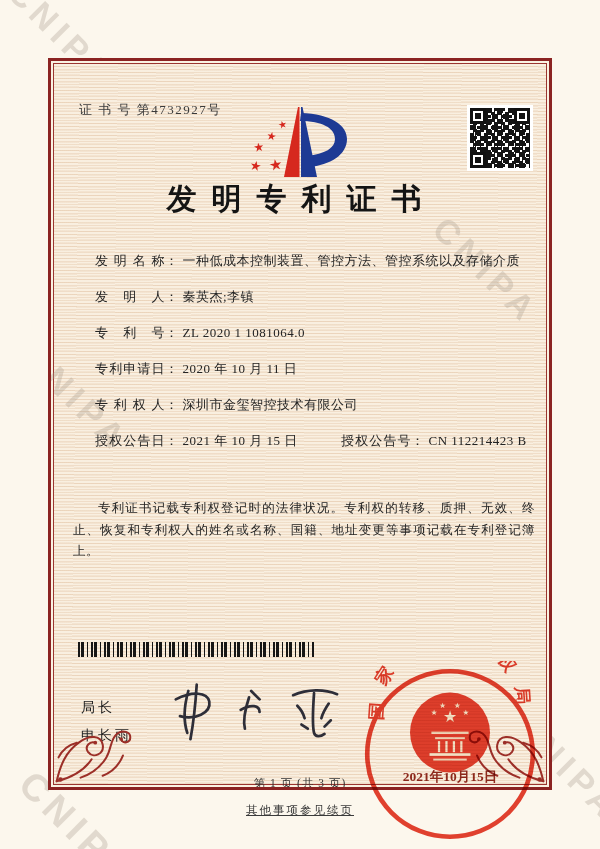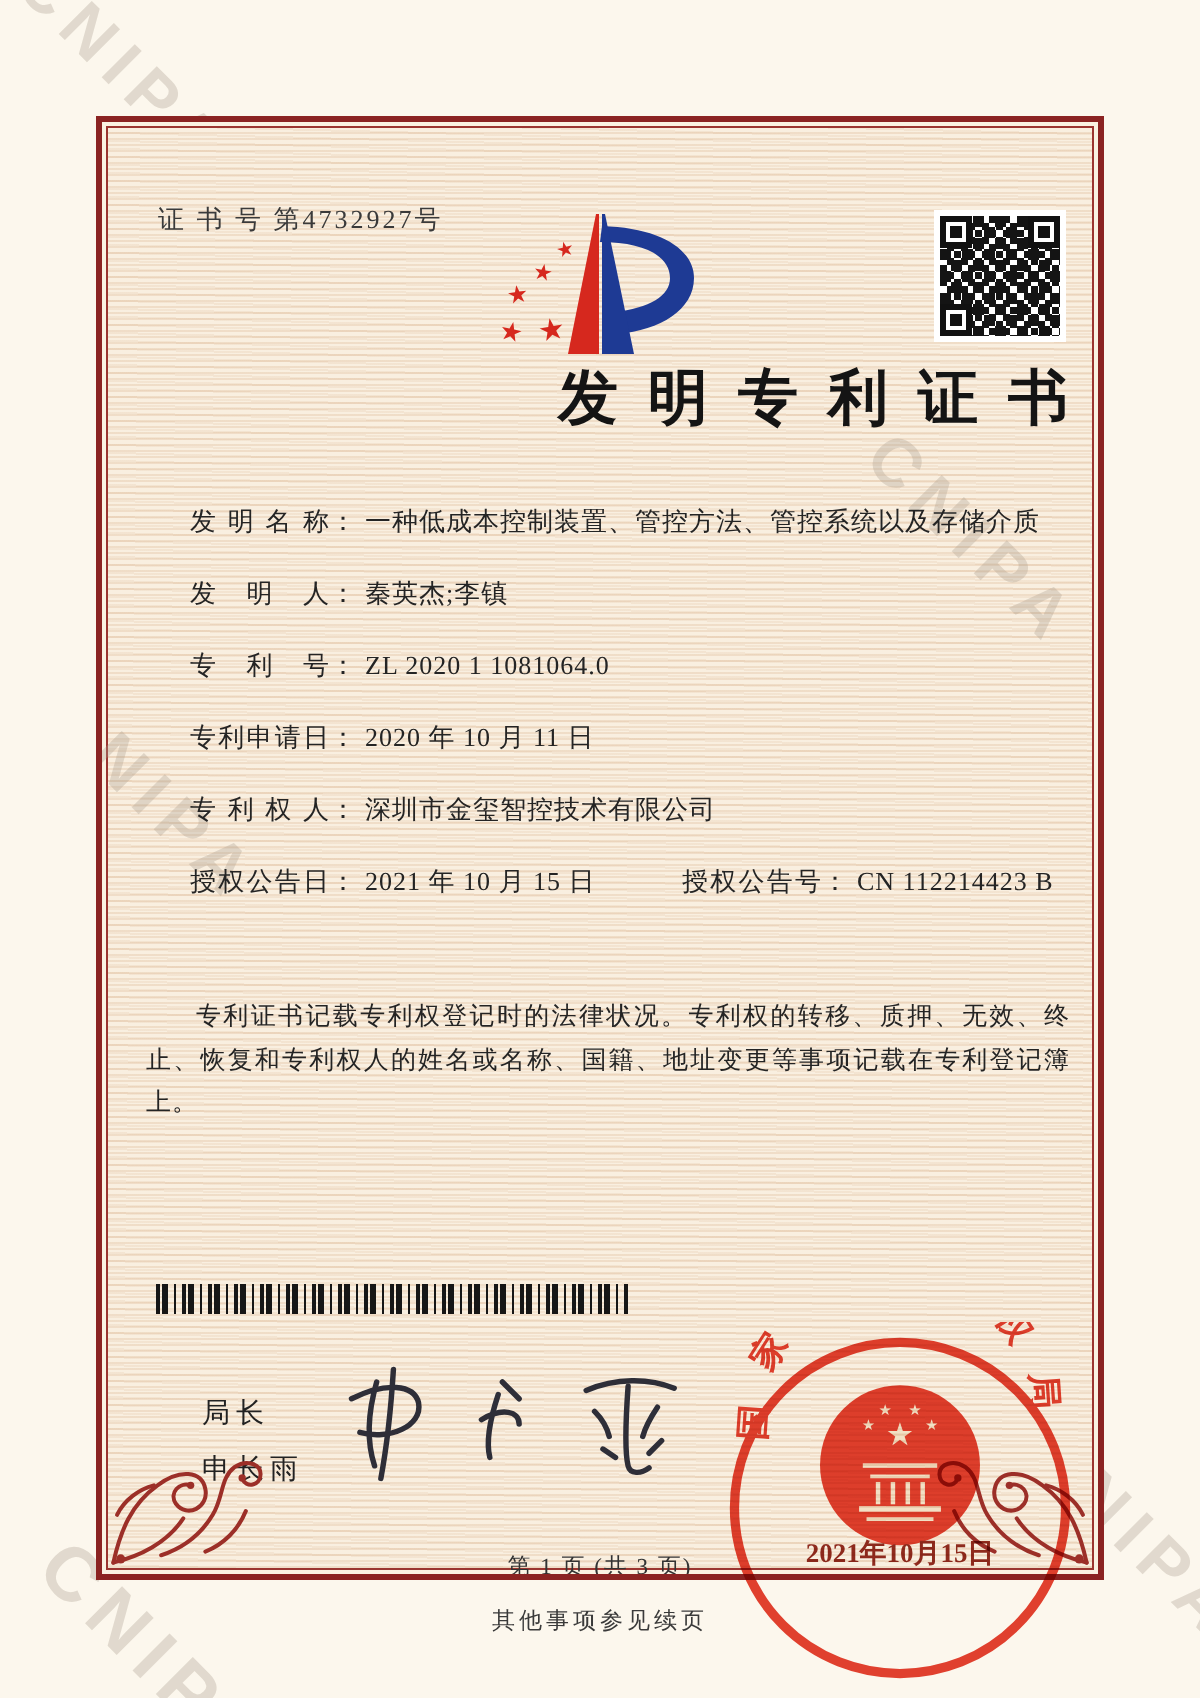--- a/index.html
+++ b/index.html
@@ -30,46 +30,46 @@
   .qr-grid{
     position:relative;width:60px;height:60px;
     background:
       repeating-conic-gradient(#141414 0% 25%, rgba(255,255,255,0) 0% 50%) 0 0/11px 11px,
       repeating-conic-gradient(#141414 0% 25%, #fff 0% 50%) 0 0/7px 7px;
   }
   .qr-finder{position:absolute;width:16px;height:16px;border:3px solid #111;background:#fff;box-sizing:border-box;}
   .qr-finder i{display:block;width:6px;height:6px;background:#111;margin:2px;}
   .qr-f1{left:0;top:0}.qr-f2{right:0;top:0}.qr-f3{left:0;bottom:0}
   .title{
-    position:absolute;left:0;right:0;top:118px;text-align:right;
+    position:absolute;left:0;right:12px;top:118px;text-align:center;
     font-size:30px;font-weight:bold;letter-spacing:0.5em;padding-left:0.5em;color:#141414;
   }
   .fields{position:absolute;left:28px;top:190px;width:456px;font-size:13px;color:#242424;margin-left:16px;}
   .frow{margin-bottom:16px;line-height:20px;letter-spacing:0.5px;white-space:nowrap;}
   .flabel{display:inline-block;width:70px;text-align:justify;text-align-last:justify;vertical-align:top;}
   .fcolon{display:inline-block;vertical-align:top;margin-right:4px;}
   .fvalue{display:inline-block;vertical-align:top;}
   .frow-addr{margin-bottom:5px;}
   .frow-addr .fvalue{width:380px;white-space:normal;}
   .frow-grant{position:relative;white-space:nowrap;}
   .grant-no{position:absolute;left:246px;top:0;}
   .paras{position:absolute;left:22px;top:437px;width:462px;font-size:12.5px;line-height:21.5px;text-align:justify;color:#242424;}
   .paras p{margin:0;text-indent:2em;letter-spacing:0.5px;}
   .barcode{
     position:absolute;left:27px;top:581px;width:236px;height:15px;
     background:repeating-linear-gradient(90deg,#161616 0 2px,rgba(0,0,0,0) 2px 3px,#161616 3px 6px,rgba(0,0,0,0) 6px 9px,#161616 9px 10px,rgba(0,0,0,0) 10px 13px);
   }
-  .issuer{position:absolute;left:30px;top:633px;font-size:14px;line-height:28px;color:#222;letter-spacing:3px;margin-left:20px;}
+  .issuer{position:absolute;left:30px;top:633px;font-size:14px;line-height:28px;color:#222;letter-spacing:3px;}
   .signature{position:absolute;left:108px;top:616px;width:220px;height:72px;}
   .pagenum{position:absolute;left:0;right:0;top:715px;text-align:center;font-size:11.5px;letter-spacing:1px;color:#333;}
   .orn{position:absolute;width:92px;height:92px;bottom:2px;}
   .orn-left{left:2px;}
   .orn-right{right:2px;transform:scaleX(-1);}
   .seal{position:absolute;left:357px;top:661px;width:186px;height:186px;mix-blend-mode:multiply;opacity:0.96;}
-  .continuation{position:absolute;left:0;right:0;top:803px;text-align:center;font-size:11.5px;letter-spacing:2px;color:#3a3a3a;}
+  .continuation{position:absolute;left:0;right:0;top:803px;text-align:center;font-size:11.5px;letter-spacing:2px;color:#3a3a3a;text-decoration:underline;}
 </style>
 </head>
 <body>
 
 <div class="page">
 
   <span class="wm" style="left:-6px;top:14px;">CNIPA</span>
   <span class="wm" style="left:4px;top:808px;font-size:38px;">CNIPA</span>
   <span class="wm" style="left:500px;top:748px;">CNIPA</span>
 

